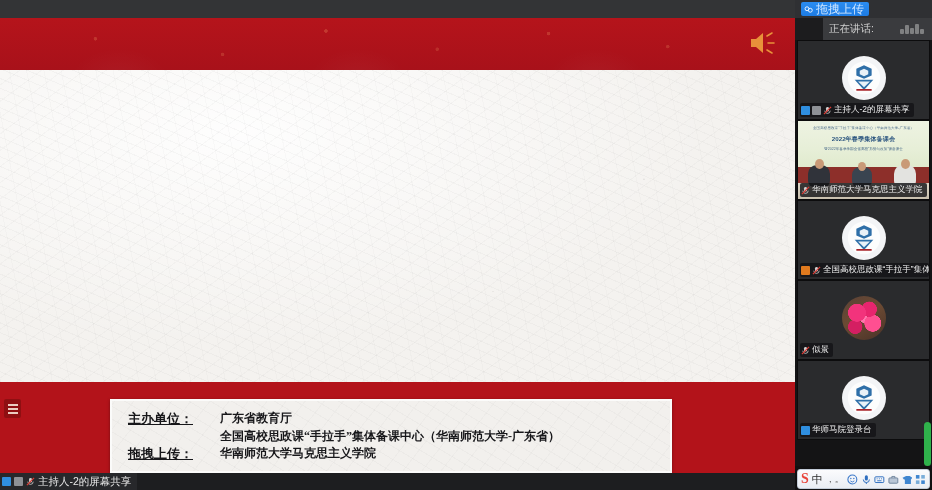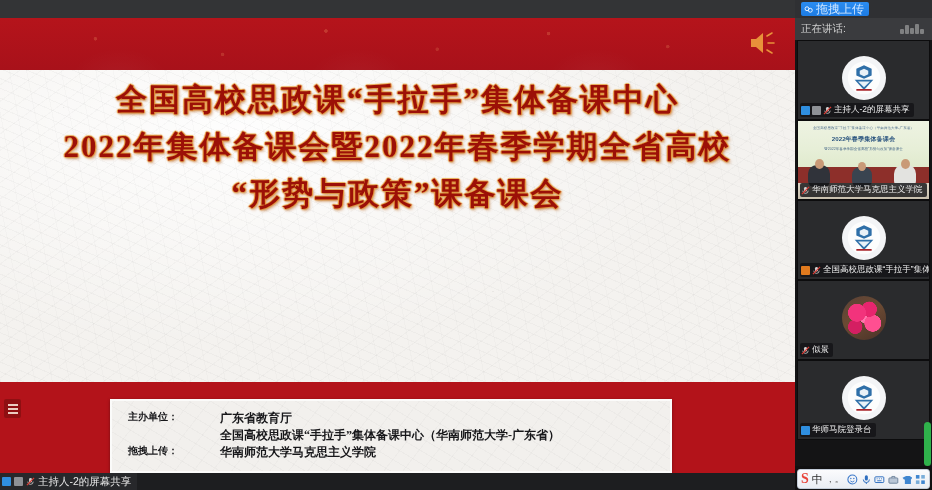--- a/index.html
+++ b/index.html
@@ -105,22 +105,23 @@
     border: 2px solid #fbfbfa;
     box-shadow: 0 1px 3px rgba(0,0,0,.35);
     background-image:
       repeating-linear-gradient(31deg, rgba(130,130,130,.05) 0 1px, transparent 1px 11px),
       repeating-linear-gradient(-52deg, rgba(130,130,130,.045) 0 1px, transparent 1px 15px);
     padding: 9px 0 0 16px;
   }
   .info-row { display: flex; align-items: flex-start; line-height: 1.42; }
   .info-lab {
     width: 92px; flex: 0 0 92px;
-    font-size: 10px; font-weight: bold; color: #17171a;
+    font-size: 13px; font-weight: bold; color: #17171a;
     font-family: "Liberation Sans", sans-serif;
+    text-decoration: underline;
   }
   .info-val {
     font-size: 12px; font-weight: bold; color: #17171a;
     font-family: Liberation Serif, serif;
     white-space: nowrap;
   }
   .info-val.indent { margin-left: 0; }
 
   
   .slide-menu-icon {
@@ -169,21 +170,21 @@
     border-radius: 2px;
     height: 14px; padding: 0 5px 0 3px;
     color: #cfe6ff; font-size: 12px;
     filter: blur(.25px);
   }
   .speaking-row {
     height: 22px;
     display: flex; align-items: center; justify-content: space-between;
     padding: 0 8px 0 6px;
     background: #3a3b3e;
-    color: #cfcfcf; font-size: 10.5px;
+    color: #cfcfcf; font-size: 10.5px; margin-left: 28px;
   }
   .wave { display:flex; gap:1px; align-items:flex-end; opacity:.55; }
   .wave span { display:block; width:4px; background:#b9b9b9; border-radius:1px; }
 
   .tiles { flex: 1; overflow: hidden; background: #141415; }
   .tile {
     position: relative;
     width: 133px; height: 80px;
     margin: 0 auto 0 2px;
     background: #2a2b2d;
@@ -288,25 +289,20 @@
 
       <div class="slide-red-top">
         <svg class="speaker-icon" viewBox="0 0 28 26">
           <path d="M2 9h5l7-6v20l-7-6H2z" fill="#e8913a"></path>
           <path d="M18 6l5-3M19 13h6M18 20l5 3" stroke="#e8913a" stroke-width="1.6" fill="none" stroke-linecap="round"></path>
         </svg>
       </div>
 
       <div class="paper"></div>
 
-      <div class="titles">
-        <div class="t-line t1">全国高校思政课“手拉手”集体备课中心</div>
-        <div class="t-line t2">2022年集体备课会暨2022年春季学期全省高校</div>
-        <div class="t-line t3">“形势与政策”课备课会</div>
-      </div>
 
       <div class="slide-menu-icon">
         <i></i>
           <i></i>
           <i></i>
       </div>
 
       <div class="info-box">
         <div class="info-row">
           <div class="info-lab">主办单位：</div>

